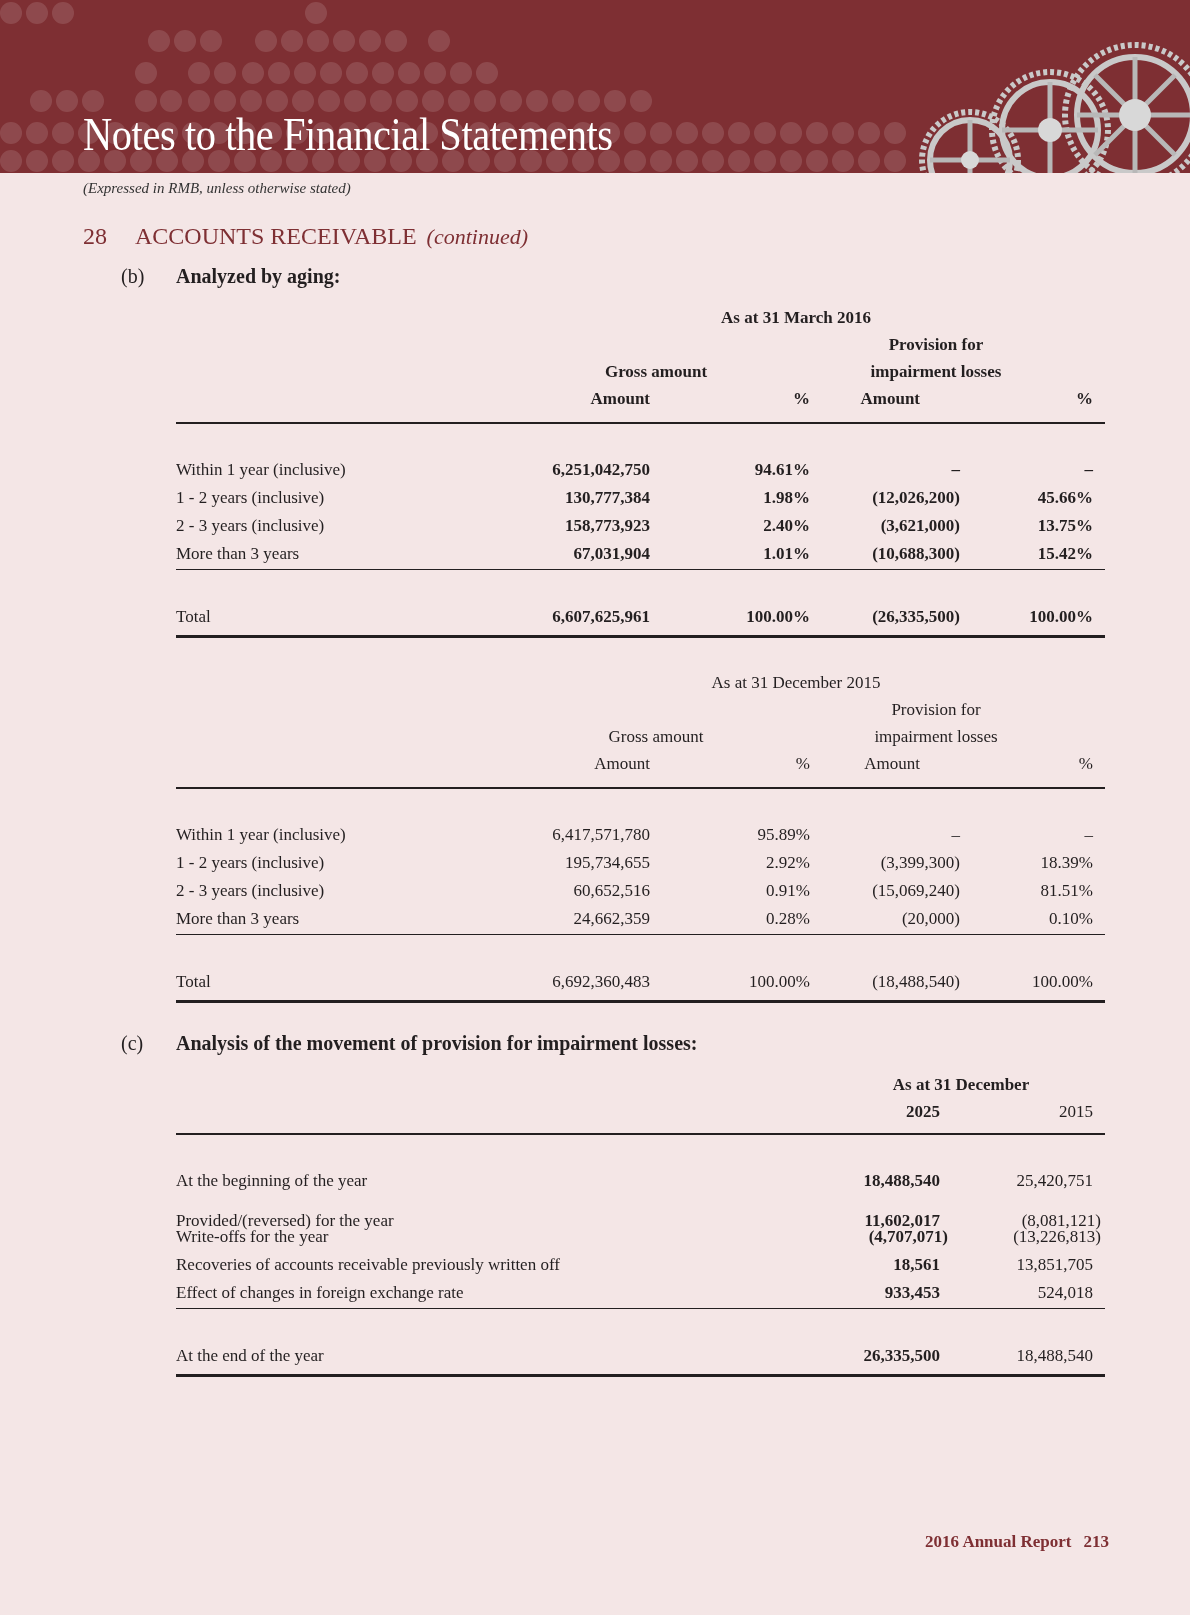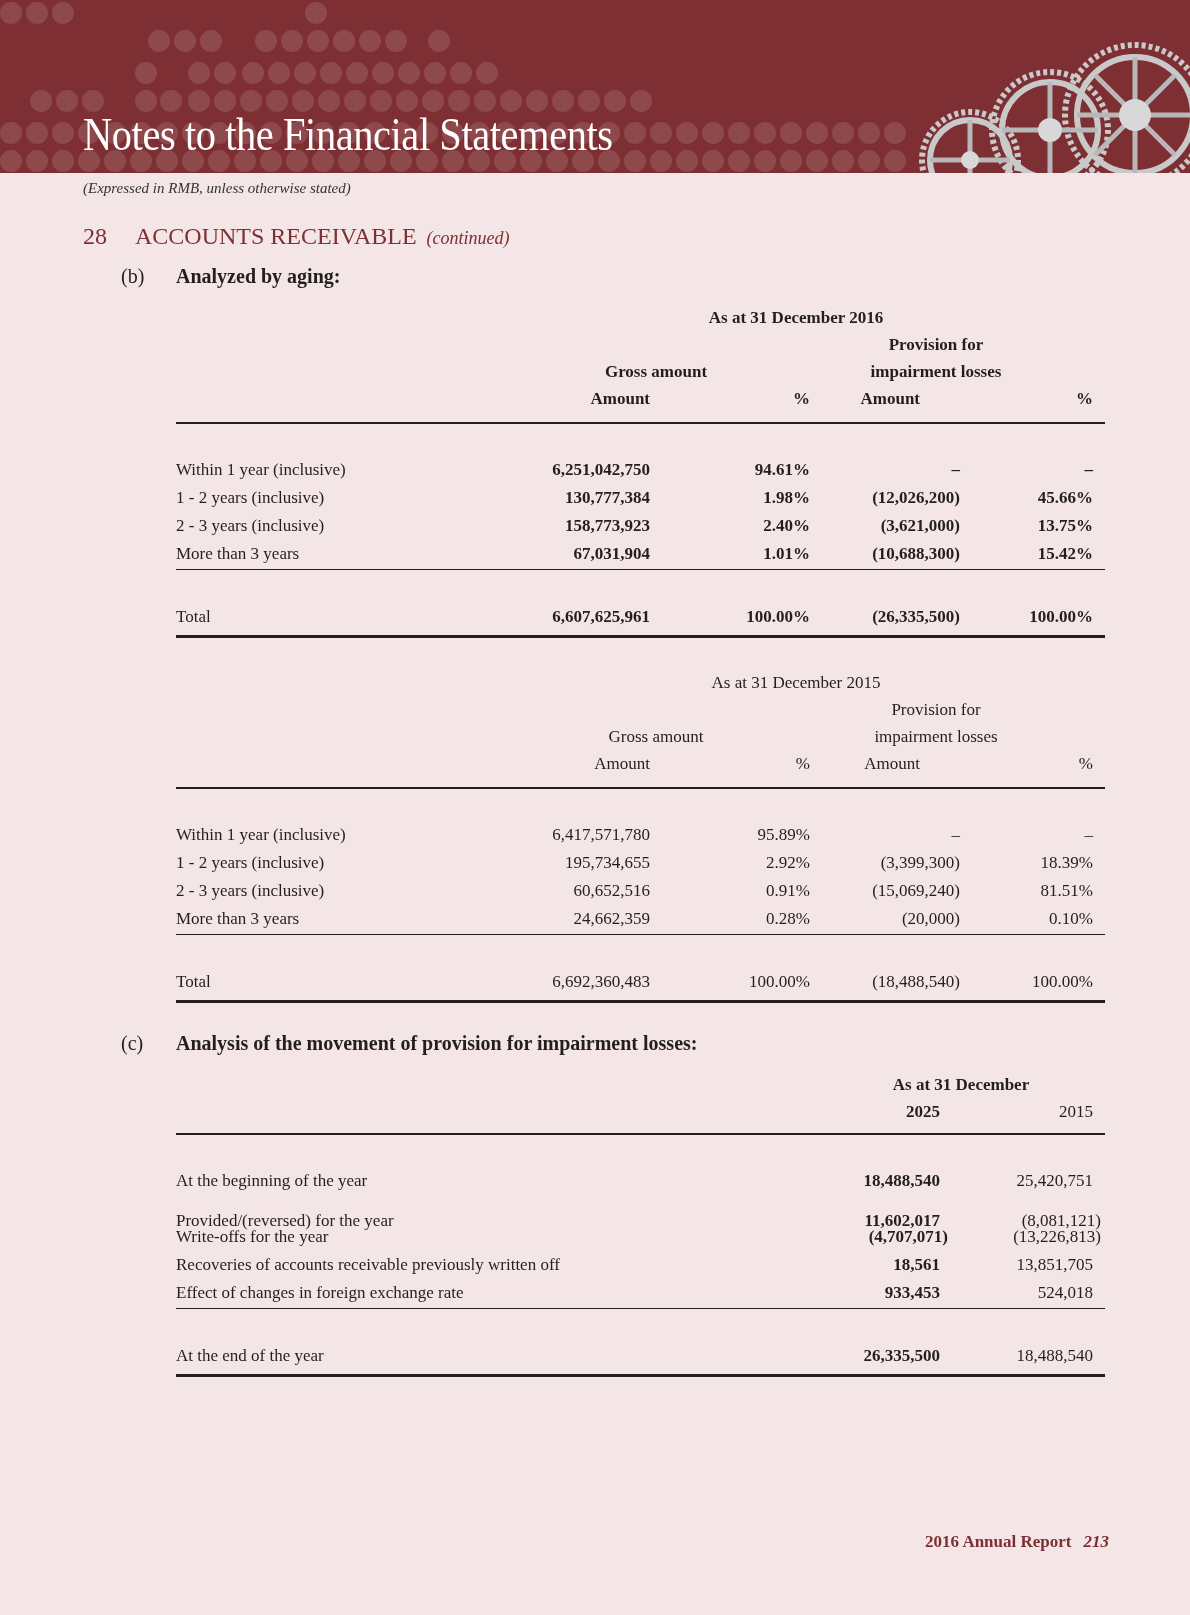--- a/index.html
+++ b/index.html
@@ -23,21 +23,21 @@
     letter-spacing: -0.5px; transform: scaleX(0.88); transform-origin: left;
   }
   .gears { position: absolute; right: 0; top: 40px; width: 280px; height: 133px; }
   .subtitle {
     position: absolute; left: 83px; top: 180px; font-size: 15px; font-style: italic; color: #333;
   }
   .section-title {
     position: absolute; left: 83px; top: 223px; font-size: 24px; color: #7e2f33;
   }
   .section-title .num { margin-right: 28px; }
-  .section-title .cont { font-size: 18px; font-style: italic; margin-left: 4px; }
+  .section-title .cont { font-size: 22px; font-style: italic; margin-left: 4px; }
   .sub-title {
     position: absolute; left: 121px; font-size: 20px; font-weight: bold; color: #231f20;
   }
   .sub-title .letter { font-weight: normal; display: inline-block; width: 55px; }
   .tbl { position: absolute; left: 176px; width: 929px; font-size: 17px; }
   .hdr { position: absolute; white-space: nowrap; }
   .row { position: absolute; left: 0; width: 929px; height: 24px; }
   .row span { position: absolute; top: 0; white-space: nowrap; }
   .lbl { left: 0; }
   .v1 { right: 455px; text-align: right; }
@@ -46,21 +46,21 @@
   .v4 { right: 12px; text-align: right; }
   .m1 { right: 165px; text-align: right; }
   .m2 { right: 12px; text-align: right; }
   .line { position: absolute; left: 0; width: 929px; border-top: 2px solid #231f20; }
   .line.thin { border-top-width: 1.5px; }
   .dbl { position: absolute; left: 0; width: 929px; border-top: 3px solid #231f20; }
   .bold { font-weight: bold; }
   .footer {
     position: absolute; right: 81px; top: 1532px; font-size: 17px; font-weight: bold; color: #7e2f33;
   }
-  .footer .page { margin-left: 12px; font-style: italic; }
+  .footer .page { margin-left: 12px; }
 </style>
 </head>
 <body>
 
 <div class="banner">
   <div id="dots">
       <div class="dot" style="left: 0px; top: 2px;"></div>
       <div class="dot" style="left: 26px; top: 2px;"></div>
       <div class="dot" style="left: 52px; top: 2px;"></div>
       <div class="dot" style="left: 305px; top: 2px;"></div>
@@ -214,21 +214,21 @@
 <div class="section-title">
   <span class="num">28</span><span>ACCOUNTS RECEIVABLE</span>
   <span class="cont">(continued)</span>
 </div>
 
 <div class="sub-title" style="top:265px;">
   <span class="letter">(b)</span><span>Analyzed by aging:</span>
 </div>
 
 <div class="tbl bold-set" style="top:308px;">
-  <div class="hdr bold" style="left:350px;width:540px;text-align:center;top:0;">As at 31 December 2016</div>
+  <div class="hdr bold" style="left:350px;width:540px;text-align:center;top:0;">As at 31 March 2016</div>
   <div class="hdr bold" style="left:620px;width:280px;text-align:center;top:27px;">Provision for</div>
   <div class="hdr bold" style="left:350px;width:260px;text-align:center;top:54px;">Gross amount</div>
   <div class="hdr bold" style="left:620px;width:280px;text-align:center;top:54px;">impairment losses</div>
   <div class="hdr bold" style="right:455px;top:81px;">Amount</div>
   <div class="hdr bold" style="right:295px;top:81px;">%</div>
   <div class="hdr bold" style="right:185px;top:81px;">Amount</div>
   <div class="hdr bold" style="right:12px;top:81px;">%</div>
   <div class="line" style="top:114px;"></div>
 
   <div class="row bold" style="top:152px;">

